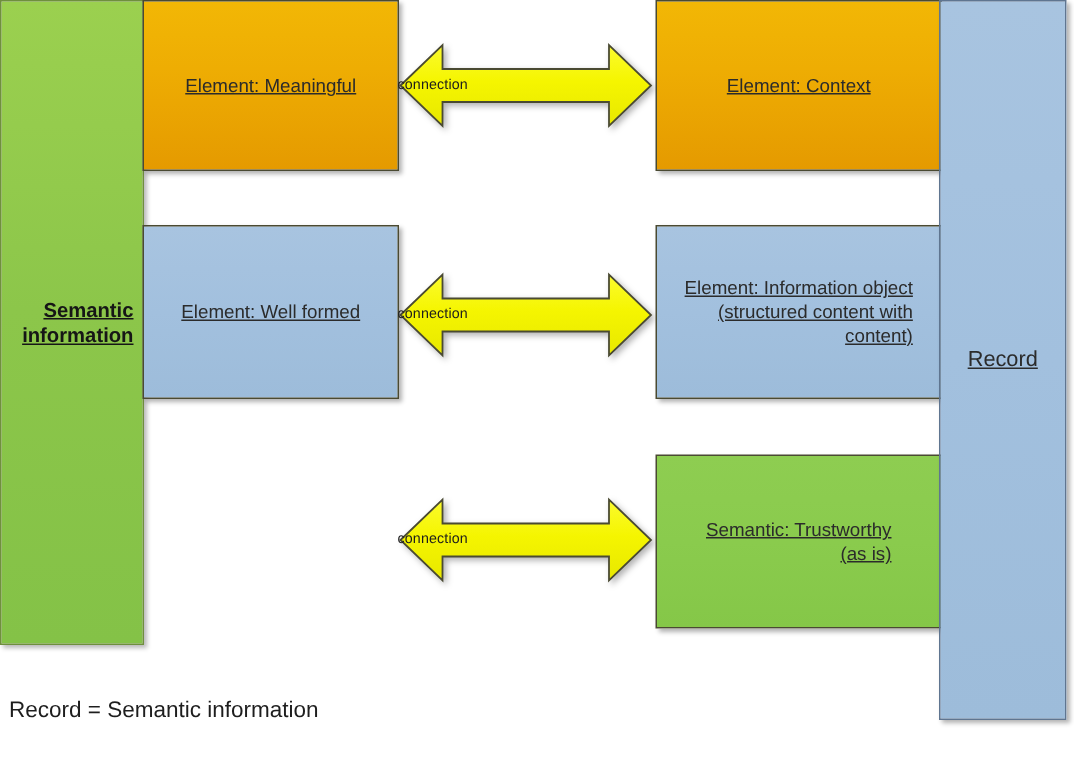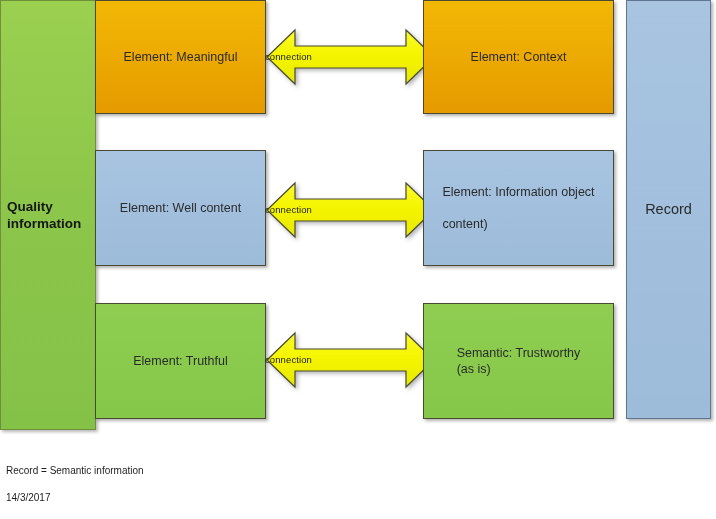--- a/index.html
+++ b/index.html
@@ -23,25 +23,26 @@
   }
 
   
   .box {
     position: absolute;
     box-sizing: border-box;
     border: 1px solid #4a4a32;
     display: flex;
     align-items: center;
     justify-content: center;
-    text-align: left;
+    text-align: right;
     font-size: 12.5px;
     line-height: 1.28;
     color: #2b2b2b;
     box-shadow: 2px 2px 3px rgba(0,0,0,0.30);
+    text-decoration: underline;
   }
   .box > .label { display: block; padding: 0 6px; }
 
   
   .fill-green {
     background: linear-gradient(to bottom, #9bd04f 0%, #8cc64a 48%, #84c247 100%);
   }
   .fill-green-flat {
     background: linear-gradient(to bottom, #8ecd51 0%, #8acb4d 50%, #85c748 100%);
   }
@@ -55,33 +56,33 @@
   
   #sidebar {
     left: 0px; top: 0px; width: 96px; height: 430px;
     font-weight: bold;
     font-size: 13.5px;
     color: #161616;
     border: 1px solid #6f8f3d;
     box-shadow: 2px 2px 3px rgba(0,0,0,0.28);
   }
   #record-col {
-    left: 626px; top: 0px; width: 85px; height: 419px;
+    left: 626px; top: 0px; width: 85px; height: 480px;
     font-size: 14.5px;
     color: #2b2b2b;
     border: 1px solid #5f7590;
   }
 
   
   .row-1 { top: 0px;   height: 114px; }
   .row-2 { top: 150px; height: 116px; }
   .row-3 { top: 303px; height: 116px; }
 
   .col-left  { left: 95px;  width: 171px; }
-  .col-right { left: 423px; width: 191px; }
+  .col-right { left: 437px; width: 191px; }
 
   
   .connector {
     position: absolute;
     left: 265px;
     width: 171px;
   }
   .connector .arrow-svg {
     position: absolute;
     left: 0; top: 0;
@@ -102,34 +103,34 @@
   #conn-1 { top: 26px;  height: 62px; }
   #conn-2 { top: 179px; height: 62px; }
   #conn-3 { top: 329px; height: 62px; }
   .connector .conn-label { top: 25px; }
 
   
   #footer {
     position: absolute;
     left: 6px;
     top: 464px;
-    font-size: 10px;
+    font-size: 15px;
     line-height: 1.35;
     color: #1e1e1e;
   }
   #footer .note { margin-bottom: 13px; }
   #footer .sig-line { display: block; }
 </style>
 </head>
 <body>
 
 <div id="canvas">
 
   <div class="box fill-green" id="sidebar">
-    <span class="label">Quality information</span>
+    <span class="label">Semantic information</span>
   </div>
 
   <div class="box fill-orange row-1 col-left">
     <span class="label">Element: Meaningful</span>
   </div>
 
   <div class="connector" id="conn-1">
     <svg class="arrow-svg" viewBox="0 0 171 62" width="171" height="62" preserveAspectRatio="none">
       <defs>
         <linearGradient id="ygrad1" x1="0" y1="0" x2="0" y2="1">
@@ -141,48 +142,45 @@
       <polygon points="2,31 30,4 30,20 141,20 141,4 169,31 141,58 141,42 30,42 30,58" fill="url(#ygrad1)" stroke="#4a4a32" stroke-width="1.2" stroke-linejoin="miter"></polygon>
     </svg>
     <span class="conn-label">connection</span>
   </div>
 
   <div class="box fill-orange row-1 col-right">
     <span class="label">Element: Context</span>
   </div>
 
   <div class="box fill-blue row-2 col-left">
-    <span class="label">Element: Well content</span>
+    <span class="label">Element: Well formed</span>
   </div>
 
   <div class="connector" id="conn-2">
     <svg class="arrow-svg" viewBox="0 0 171 62" width="171" height="62" preserveAspectRatio="none">
       <defs>
         <linearGradient id="ygrad2" x1="0" y1="0" x2="0" y2="1">
           <stop offset="0%" stop-color="#fbfb2e"></stop>
           <stop offset="45%" stop-color="#f5f500"></stop>
           <stop offset="100%" stop-color="#e8e800"></stop>
         </linearGradient>
       </defs>
       <polygon points="2,31 30,4 30,20 141,20 141,4 169,31 141,58 141,42 30,42 30,58" fill="url(#ygrad2)" stroke="#4a4a32" stroke-width="1.2" stroke-linejoin="miter"></polygon>
     </svg>
     <span class="conn-label">connection</span>
   </div>
 
   <div class="box fill-blue row-2 col-right">
     <span class="label">
       <span>Element: Information object</span><br>
-      <br>
+      <span>(structured content with</span><br>
       <span>content)</span>
     </span>
   </div>
 
-  <div class="box fill-green-flat row-3 col-left">
-    <span class="label">Element: Truthful</span>
-  </div>
 
   <div class="connector" id="conn-3">
     <svg class="arrow-svg" viewBox="0 0 171 62" width="171" height="62" preserveAspectRatio="none">
       <defs>
         <linearGradient id="ygrad3" x1="0" y1="0" x2="0" y2="1">
           <stop offset="0%" stop-color="#fbfb2e"></stop>
           <stop offset="45%" stop-color="#f5f500"></stop>
           <stop offset="100%" stop-color="#e8e800"></stop>
         </linearGradient>
       </defs>
@@ -197,16 +195,15 @@
       <span>(as is)</span>
     </span>
   </div>
 
   <div class="box fill-blue" id="record-col">
     <span class="label">Record</span>
   </div>
 
   <div id="footer">
     <div class="note">Record = Semantic information</div>
-    <span class="sig-line">14/3/2017</span>
   </div>
 
 </div>
 
 </body></html>

